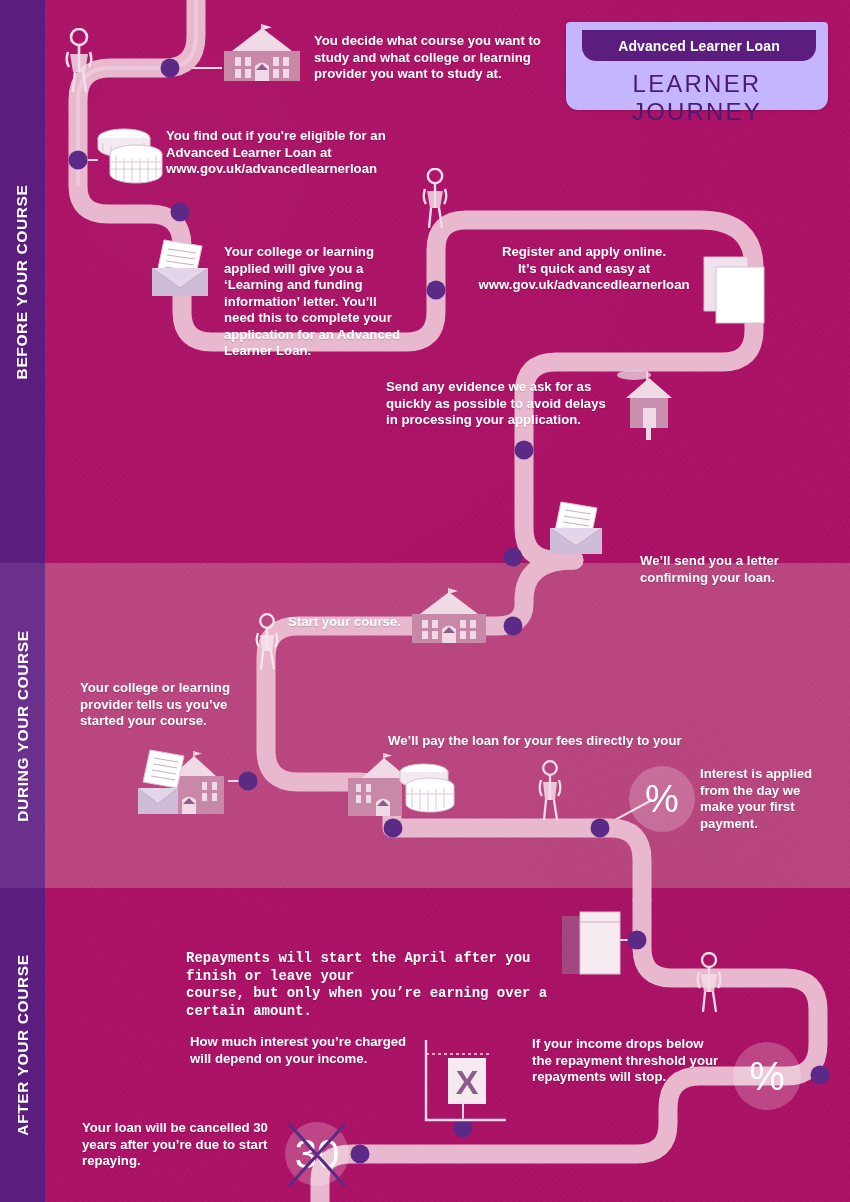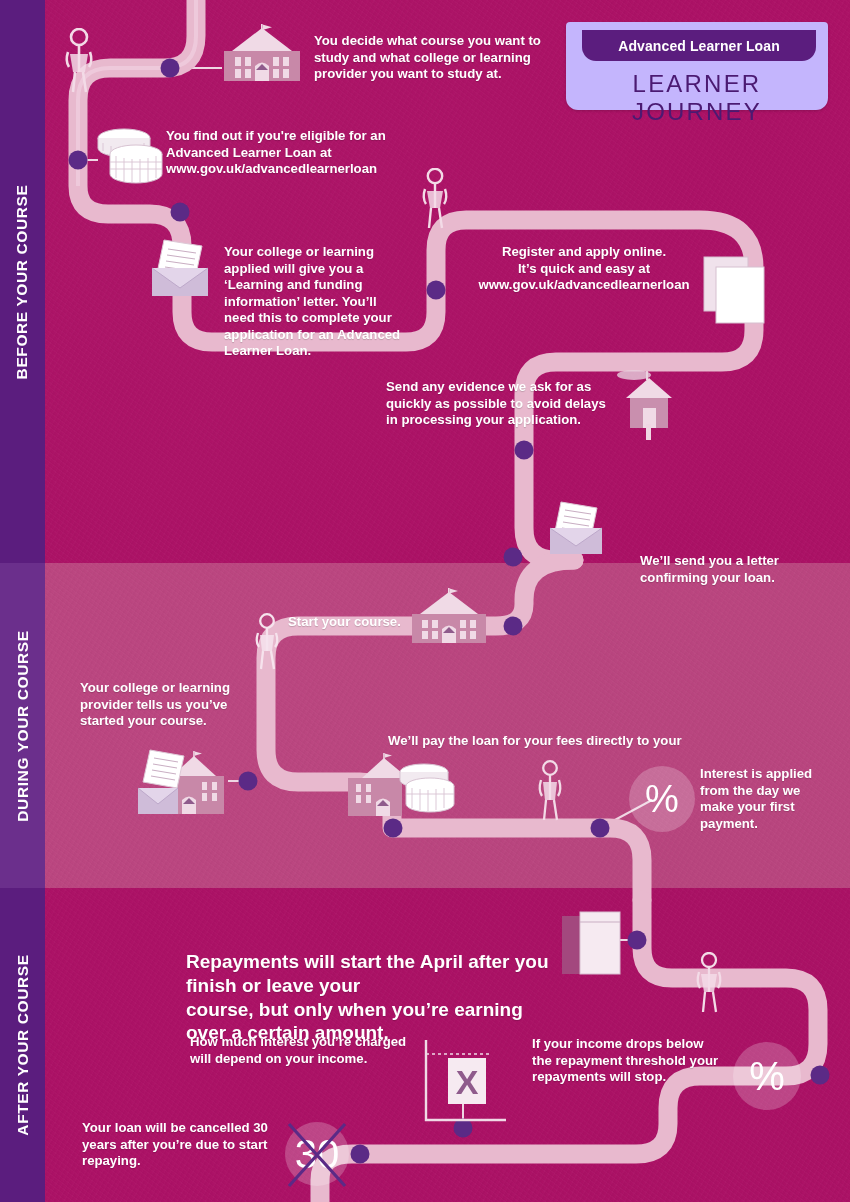--- a/index.html
+++ b/index.html
@@ -64,21 +64,21 @@
   
   #pathsvg{position:absolute;left:0;top:0;width:850px;height:1202px;}
 
   
   .callout{
     position:absolute;color:#ffffff;font-weight:bold;
     font-size:13.2px;line-height:1.25;
     text-shadow:0 1px 1px rgba(0,0,0,.18);
   }
   .callout .url{color:#ffffff;display:block;}
-  .callout.big{font-size:19px;}
+  .callout.big{font-size:14px;font-family:Liberation Mono, monospace;}
 
   
   .icon{position:absolute;}
   .icon svg{display:block;}
 
   .pct{
     position:absolute;border-radius:50%;
     background:rgba(255,255,255,.22);
     display:flex;align-items:center;justify-content:center;
     color:#ffffff;font-weight:normal;

